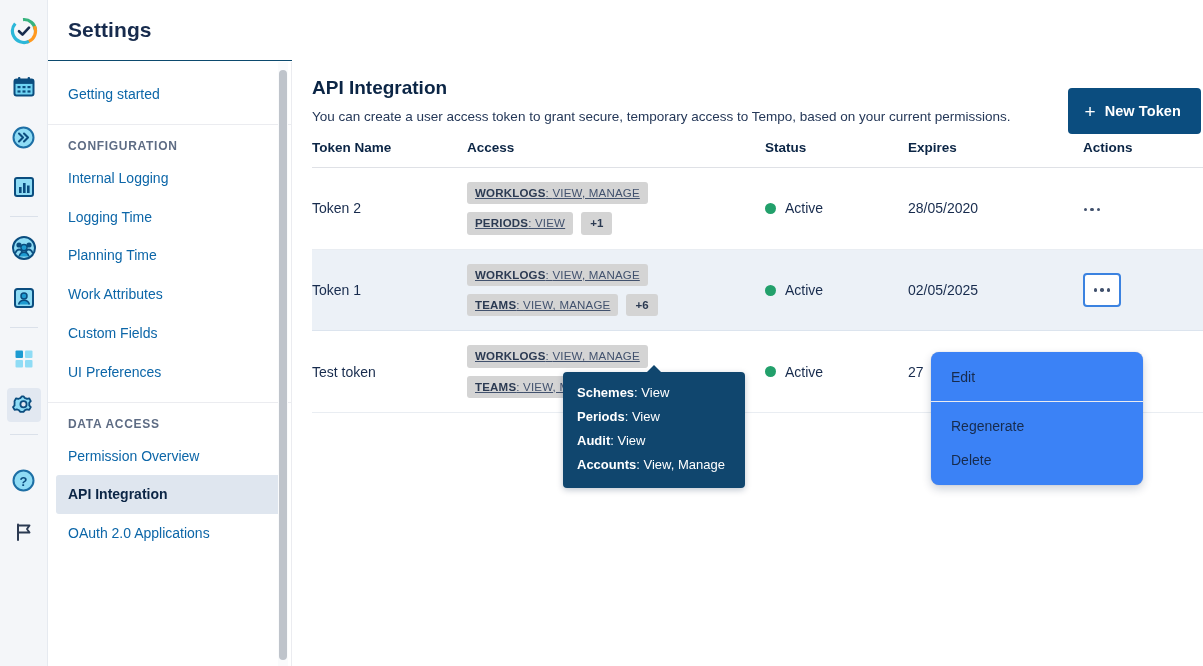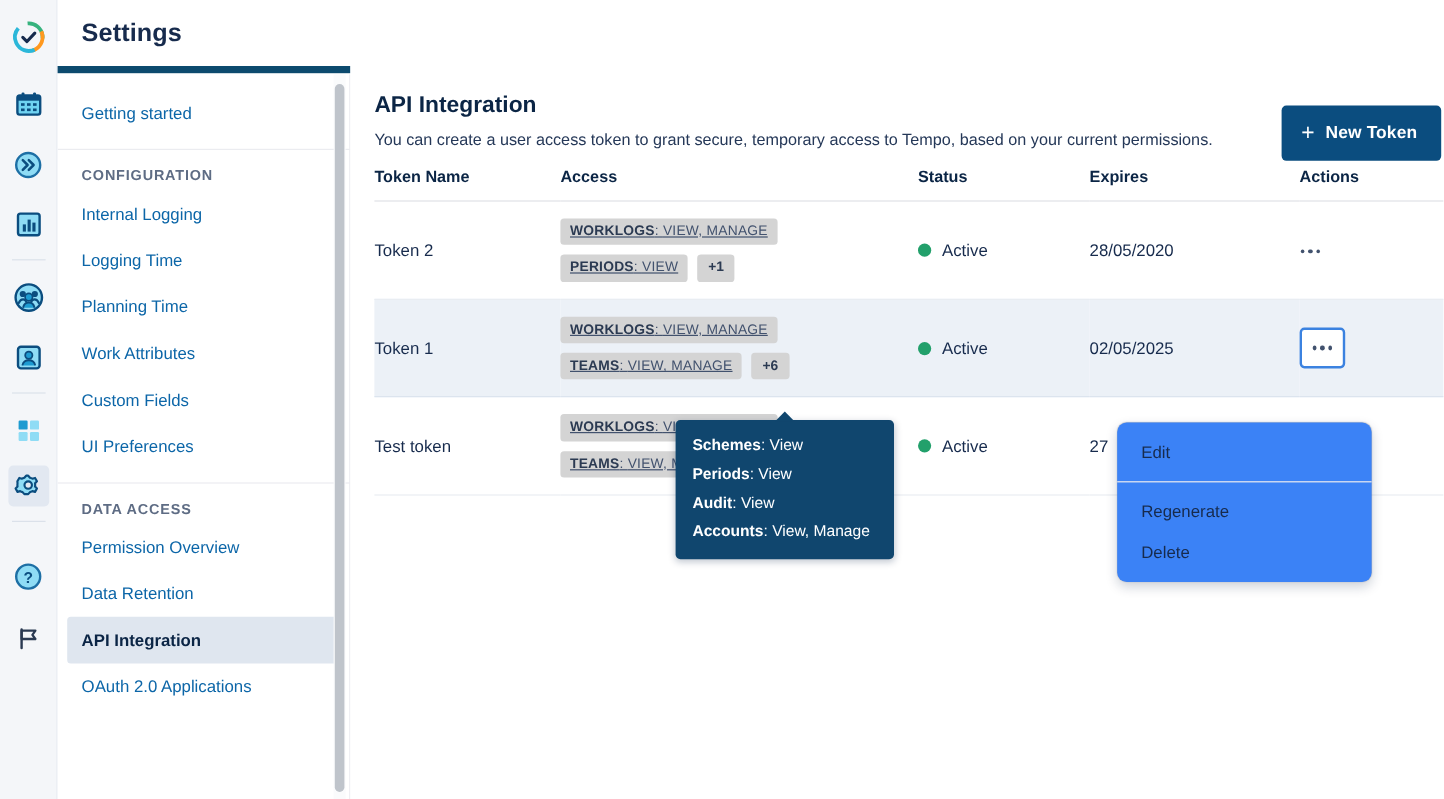--- a/index.html
+++ b/index.html
@@ -38,21 +38,21 @@
     width: 244px; height: 666px;
     background: #ffffff;
     display: flex; flex-direction: column;
     flex: 0 0 244px;
     position: relative;
   }
   .settings-header {
     height: 61px;
     display: flex; align-items: center;
     padding-left: 20px;
-    border-bottom: 6px solid #0c4a6e;
+    border-bottom: 1px solid #0c4a6e;
   }
   .settings-title {
     font-size: 21px; font-weight: 600; color: #172B4D; letter-spacing: .1px;
   }
   .settings-nav {
     flex: 1 1 auto;
     padding-top: 14px;
     overflow: hidden;
   }
   .nav-link {
@@ -193,21 +193,21 @@
     background: #ffffff;
     display: flex; align-items: center; justify-content: center;
     cursor: pointer;
   }
   .dots { display: flex; gap: 3px; }
   .dots i { width: 3.5px; height: 3.5px; border-radius: 50%; background: #42526E; display: block; }
 
   
   .tooltip {
     position: absolute;
-    left: 563px; top: 350px;
+    left: 563px; top: 372px;
     width: 182px;
     background: #10466E;
     color: #ffffff;
     border-radius: 4px;
     padding: 9px 14px 11px 14px;
     font-size: 13px;
     z-index: 40;
     box-shadow: 0 2px 6px rgba(9,30,66,0.25);
   }
   .tooltip-arrow {
@@ -362,21 +362,20 @@
       <a class="nav-link">Internal Logging</a>
       <a class="nav-link">Logging Time</a>
       <a class="nav-link">Planning Time</a>
       <a class="nav-link">Work Attributes</a>
       <a class="nav-link">Custom Fields</a>
       <a class="nav-link">UI Preferences</a>
 
       <div class="nav-sep"></div>
       <div class="nav-group-title">DATA ACCESS</div>
       <a class="nav-link">Permission Overview</a>
-      <a class="nav-link">Data Retention</a>
       <a class="nav-link selected">API Integration</a>
       <a class="nav-link">OAuth 2.0 Applications</a>
     </div>
   </div>
 
   <div class="settings-scroll-track"></div>
   <div class="settings-scrollbar"></div>
   <div class="panel-divider"></div>
 
   <div class="content">

